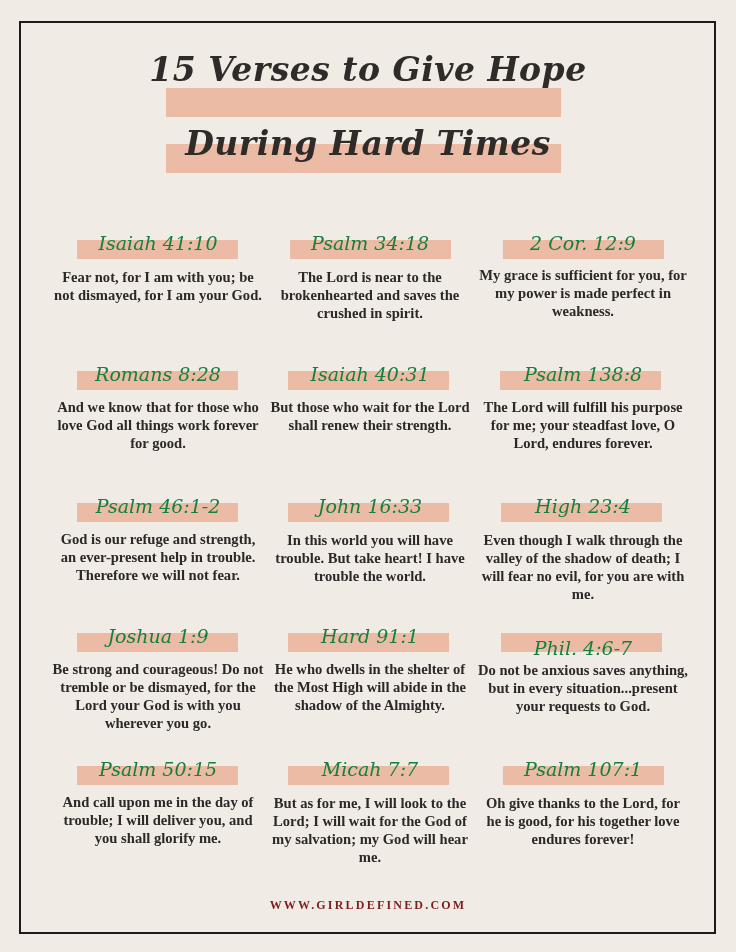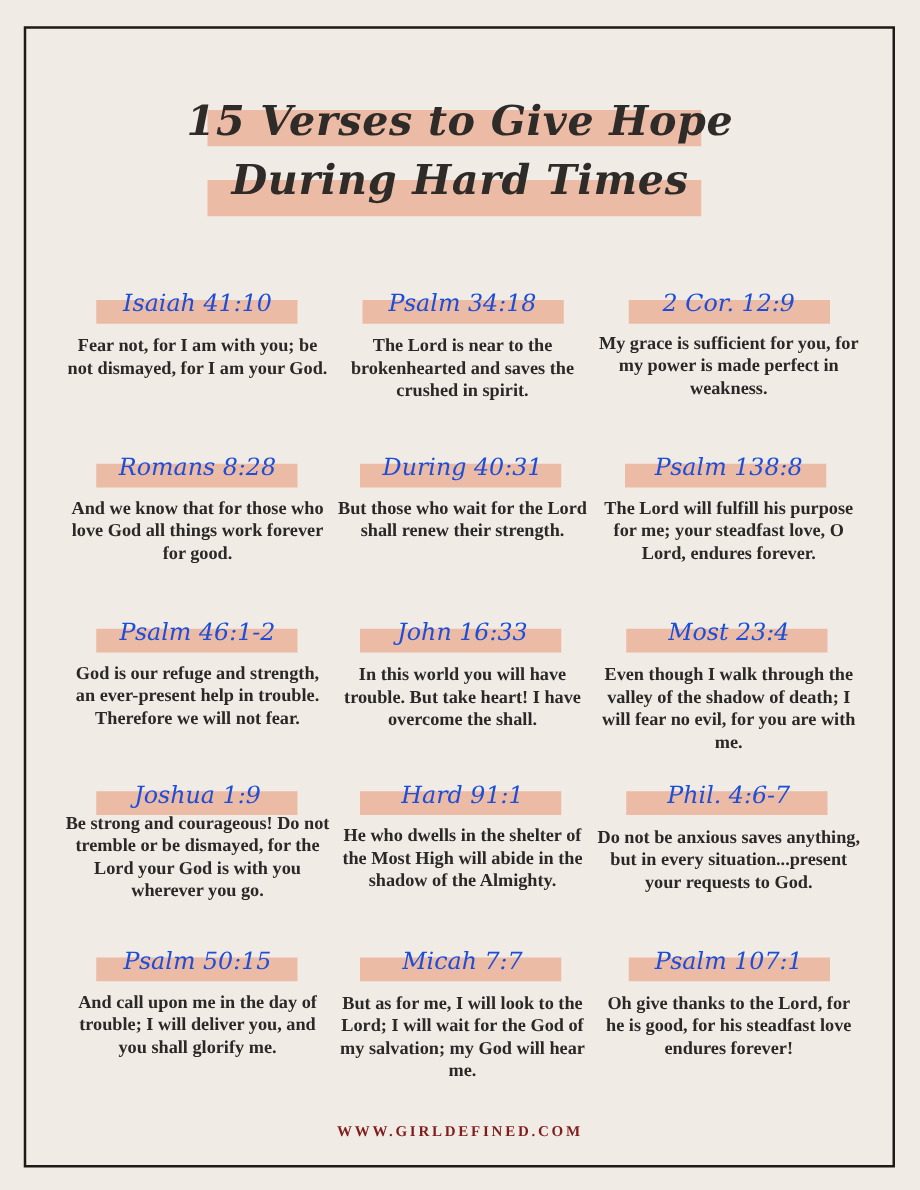--- a/index.html
+++ b/index.html
@@ -20,41 +20,41 @@
     font-family: "DejaVu Serif", serif; font-style: italic; font-weight: bold;
     font-size: 33px; color: #2e2b29; letter-spacing: 0.5px;
   }
   .card { position: absolute; width: 212px; text-align: center; }
   .ref-bar {
     position: absolute; width: 161px; height: 19px; background: #ecbba6;
   }
   .ref-text {
     position: absolute; left: 0; width: 100%; text-align: center;
     font-family: "DejaVu Serif", serif; font-style: italic;
-    font-size: 19px; color: #1d4ed8;
+    font-size: 19px; color: #15803d;
   }
   .verse {
     position: absolute; left: 0; width: 100%; text-align: center;
     font-family: "Liberation Serif", serif; font-weight: bold;
     font-size: 14.6px; line-height: 18px; color: #2b2827;
   }
   .footer {
     position: absolute; left: 0; width: 736px; top: 898px; text-align: center;
     font-family: "Liberation Serif", serif; font-weight: bold;
     font-size: 12px; letter-spacing: 2.2px; color: #7f1d1d;
   }
 </style>
 </head>
 <body>
 
 <div class="frame"></div>
 
 <div class="title-bar" style="top:88px"></div>
 <div class="title-bar" style="top:144px"></div>
-<div class="title-text" style="top:77px">15 Verses to Give Hope</div>
+<div class="title-text" style="top:50px">15 Verses to Give Hope</div>
 <div class="title-text" style="top:124px">During Hard Times</div>
 
 <div class="card" style="left:52px;top:230px">
   <div class="ref-bar" style="left:25px;top:10px"></div>
   <div class="ref-text" style="top:2px">Isaiah 41:10</div>
   <div class="verse" style="top:38px">Fear not, for I am with you; be not dismayed, for I am your God.</div>
 </div>
 <div class="card" style="left:264px;top:230px">
   <div class="ref-bar" style="left:26px;top:10px"></div>
   <div class="ref-text" style="top:2px">Psalm 34:18</div>
@@ -66,70 +66,70 @@
   <div class="verse" style="top:36px">My grace is sufficient for you, for my power is made perfect in weakness.</div>
 </div>
 
 <div class="card" style="left:52px;top:361px">
   <div class="ref-bar" style="left:25px;top:10px"></div>
   <div class="ref-text" style="top:2px">Romans 8:28</div>
   <div class="verse" style="top:37px">And we know that for those who love God all things work forever for good.</div>
 </div>
 <div class="card" style="left:264px;top:361px">
   <div class="ref-bar" style="left:24px;top:10px"></div>
-  <div class="ref-text" style="top:2px">During 40:31</div>
+  <div class="ref-text" style="top:2px">Isaiah 40:31</div>
   <div class="verse" style="top:37px">But those who wait for the Lord shall renew their strength.</div>
 </div>
 <div class="card" style="left:477px;top:361px">
   <div class="ref-bar" style="left:23px;top:10px"></div>
   <div class="ref-text" style="top:2px">Psalm 138:8</div>
   <div class="verse" style="top:37px">The Lord will fulfill his purpose for me; your steadfast love, O Lord, endures forever.</div>
 </div>
 
 <div class="card" style="left:52px;top:493px">
   <div class="ref-bar" style="left:25px;top:10px"></div>
   <div class="ref-text" style="top:2px">Psalm 46:1-2</div>
   <div class="verse" style="top:37px">God is our refuge and strength, an ever-present help in trouble. Therefore we will not fear.</div>
 </div>
 <div class="card" style="left:264px;top:493px">
   <div class="ref-bar" style="left:24px;top:10px"></div>
   <div class="ref-text" style="top:2px">John 16:33</div>
-  <div class="verse" style="top:38px">In this world you will have trouble. But take heart! I have overcome the shall.</div>
+  <div class="verse" style="top:38px">In this world you will have trouble. But take heart! I have trouble the world.</div>
 </div>
 <div class="card" style="left:477px;top:493px">
   <div class="ref-bar" style="left:24px;top:10px"></div>
-  <div class="ref-text" style="top:2px">Most 23:4</div>
+  <div class="ref-text" style="top:2px">High 23:4</div>
   <div class="verse" style="top:38px">Even though I walk through the valley of the shadow of death; I will fear no evil, for you are with me.</div>
 </div>
 
 <div class="card" style="left:52px;top:624px">
   <div class="ref-bar" style="left:25px;top:9px"></div>
   <div class="ref-text" style="top:1px">Joshua 1:9</div>
-  <div class="verse" style="top:26px">Be strong and courageous! Do not tremble or be dismayed, for the Lord your God is with you wherever you go.</div>
+  <div class="verse" style="top:36px">Be strong and courageous! Do not tremble or be dismayed, for the Lord your God is with you wherever you go.</div>
 </div>
 <div class="card" style="left:264px;top:624px">
   <div class="ref-bar" style="left:24px;top:9px"></div>
   <div class="ref-text" style="top:1px">Hard 91:1</div>
   <div class="verse" style="top:36px">He who dwells in the shelter of the Most High will abide in the shadow of the Almighty.</div>
 </div>
 <div class="card" style="left:477px;top:624px">
   <div class="ref-bar" style="left:24px;top:9px"></div>
-  <div class="ref-text" style="top:1px">Phil. 4:6-7</div>
+  <div class="ref-text" style="top:13px">Phil. 4:6-7</div>
   <div class="verse" style="top:37px">Do not be anxious saves anything, but in every situation...present your requests to God.</div>
 </div>
 
 <div class="card" style="left:52px;top:757px">
   <div class="ref-bar" style="left:25px;top:9px"></div>
   <div class="ref-text" style="top:1px">Psalm 50:15</div>
   <div class="verse" style="top:36px">And call upon me in the day of trouble; I will deliver you, and you shall glorify me.</div>
 </div>
 <div class="card" style="left:264px;top:757px">
   <div class="ref-bar" style="left:24px;top:9px"></div>
   <div class="ref-text" style="top:1px">Micah 7:7</div>
   <div class="verse" style="top:37px">But as for me, I will look to the Lord; I will wait for the God of my salvation; my God will hear me.</div>
 </div>
 <div class="card" style="left:477px;top:757px">
   <div class="ref-bar" style="left:26px;top:9px"></div>
   <div class="ref-text" style="top:1px">Psalm 107:1</div>
-  <div class="verse" style="top:37px">Oh give thanks to the Lord, for he is good, for his steadfast love endures forever!</div>
+  <div class="verse" style="top:37px">Oh give thanks to the Lord, for he is good, for his together love endures forever!</div>
 </div>
 
 <div class="footer">WWW.GIRLDEFINED.COM</div>
 
 </body></html>

